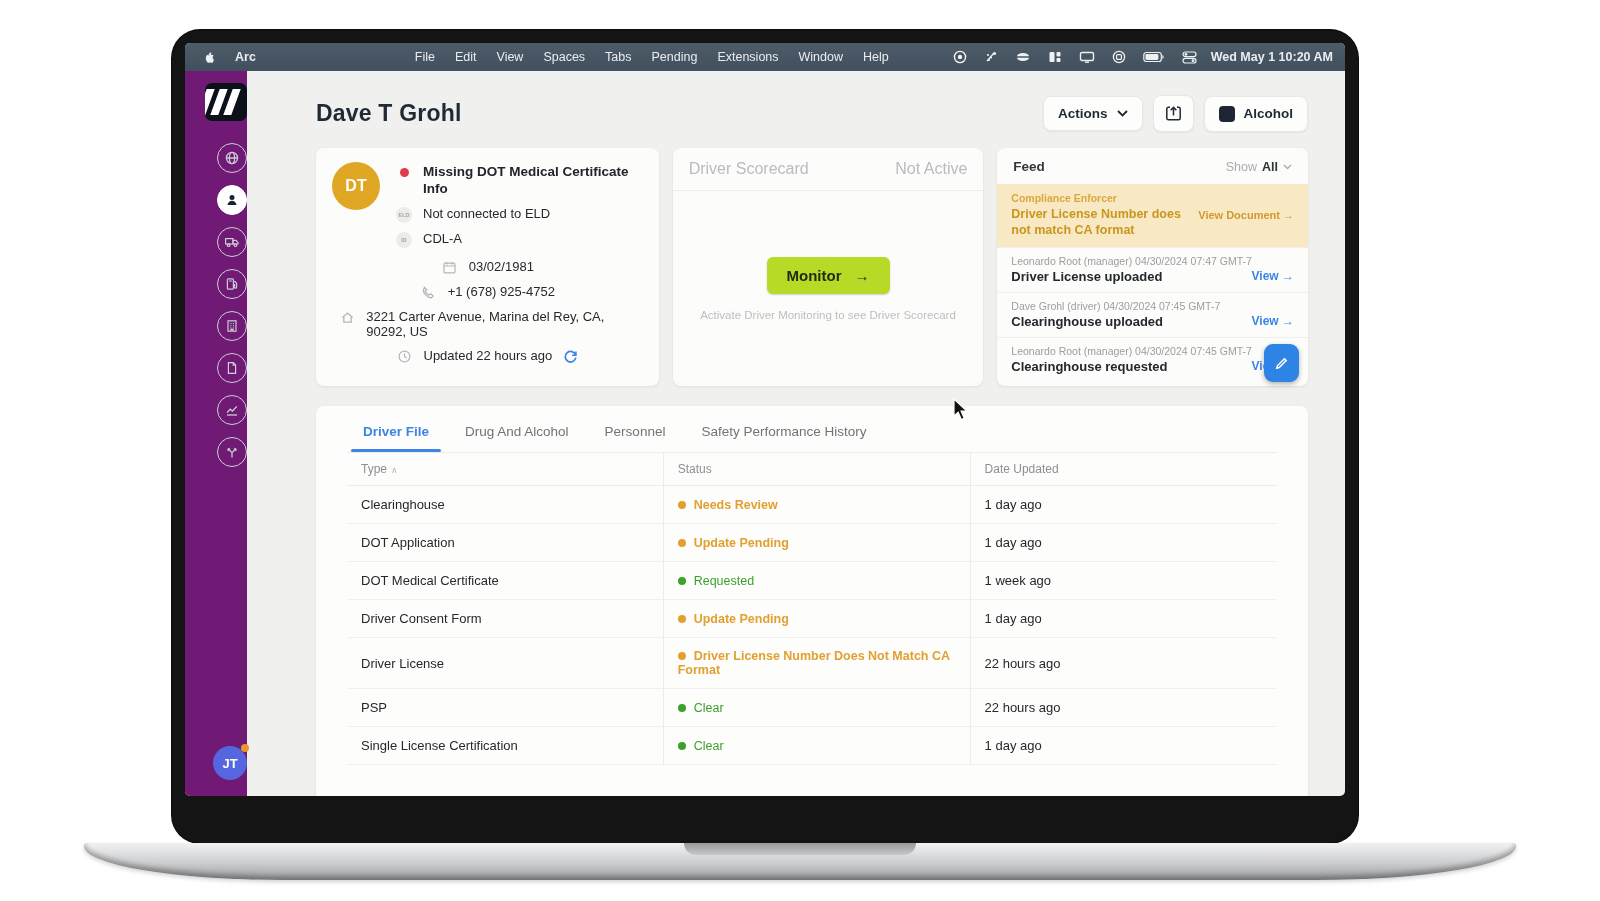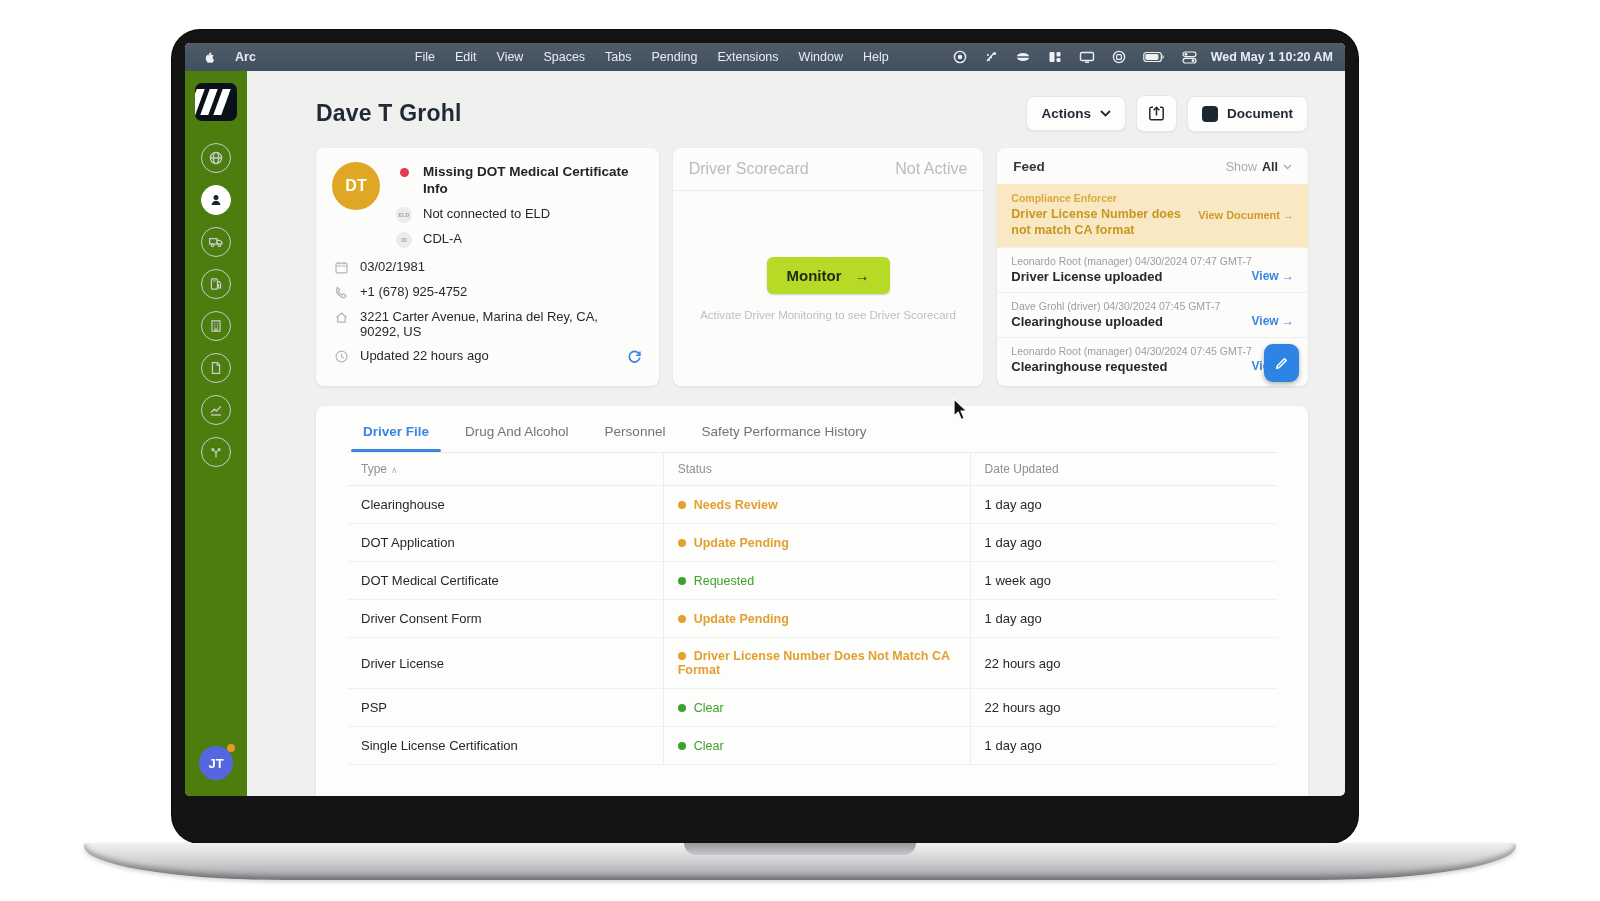--- a/index.html
+++ b/index.html
@@ -25,22 +25,22 @@
   .mb-item { padding:0 10px; line-height:28px; }
   .mb-item.app { font-weight:700; }
   .mb-apple { padding:0 8px 0 6px; display:flex; align-items:center; }
   .mb-help { margin-left:auto; margin-right:54px; }
   .mb-status { display:flex; align-items:center; gap:17px; margin-right:14px; }
   .mb-status svg { display:block; }
   .mb-clock { font-weight:600; white-space:nowrap; }
 
   
   .app { flex:1; display:flex; min-height:0; }
-  .sidebar { width:62px; flex:0 0 62px; background:#4d7c0f; display:flex;
-    flex-direction:column; align-items:center; }
+  .sidebar { width:62px; flex:0 0 62px; background:#701a75; display:flex;
+    flex-direction:column; align-items:flex-end; }
   .logo { width:42px; height:38px; margin-top:12px; background:#0b1119; border-radius:7px;
     overflow:hidden; display:flex; align-items:center; }
   .logo-bars { display:flex; gap:5px; transform:skewX(-20deg); margin-left:-3px; }
   .logo-bars span { width:8px; height:26px; background:#fff; }
   .nav { margin-top:22px; display:flex; flex-direction:column; gap:12px; align-items:center; }
   .nav-item { width:30px; height:30px; border-radius:50%; border:1.6px solid #c7ced4;
     color:#c7ced4; display:flex; align-items:center; justify-content:center; cursor:pointer; }
   .nav-item.active { background:#fff; border-color:#fff; color:#1b2530; }
   .sb-spacer { flex:1; }
   .user-avatar { width:34px; height:34px; margin-bottom:16px; position:relative;
@@ -74,21 +74,21 @@
     font-size:16px; font-weight:600; display:flex; align-items:center; justify-content:center;
     flex:0 0 48px; }
   .dc-list { display:flex; flex-direction:column; gap:8px; padding-top:2px; min-width:0; }
   .dc-row { display:flex; gap:10px; align-items:flex-start; font-size:13px; color:#26292c; }
   .dc-ico { width:18px; flex:0 0 18px; display:flex; justify-content:center; color:#b3b6b8;
     margin-top:1px; }
   .red-dot { width:9px; height:9px; border-radius:50%; background:#e23b4e; margin-top:3px; }
   .mini-badge { width:16px; height:16px; border-radius:50%; background:#ececea; color:#a2a5a7;
     font-size:5.5px; font-weight:700; display:flex; align-items:center; justify-content:center; }
   .dc-alert { font-weight:700; font-size:13.5px; line-height:1.25; color:#21252a; }
-  .dc-lower { display:flex; flex-direction:column; gap:9px; margin-top:11px; }
+  .dc-lower { display:flex; flex-direction:column; gap:9px; margin-top:11px;align-items:center; }
   .dc-updated { margin-top:auto; }
   .refresh { margin-left:auto; color:#3c85e6; cursor:pointer; display:flex; }
 
   
   .sc-head { display:flex; padding:12px 16px; color:#b8bcbe; font-size:16px;
     border-bottom:1px solid #ececea; }
   .sc-head .right { margin-left:auto; }
   .sc-body { height:calc(100% - 42px); display:flex; flex-direction:column; align-items:center;
     justify-content:center; gap:15px; }
   .monitor-btn { background:#b7da27; border:none; border-radius:6px; padding:10px 20px;
@@ -290,21 +290,21 @@
                 </svg>
             </button>
             <button class="btn icon-btn">
               <svg width="19" height="19" viewBox="0 0 19 19" fill="none" stroke="#1f2833" stroke-width="1.5">
                   <path d="M13 3.2h1.6a1.6 1.6 0 0 1 1.6 1.6v9.4a1.6 1.6 0 0 1-1.6 1.6H4.4a1.6 1.6 0 0 1-1.6-1.6V4.8a1.6 1.6 0 0 1 1.6-1.6H6"></path>
                   <path d="M9.5 11.5v-8M6.6 6.2L9.5 3.3l2.9 2.9"></path>
                 </svg>
             </button>
             <button class="btn">
               <span class="inactive-sq"></span>
-              <span>Document</span>
+              <span>Alcohol</span>
             </button>
           </div>
         </div>
 
         <div class="cards">
 
           <div class="card dc">
             <div class="dc-top">
               <div class="avatar">
                 <span>DT</span>

